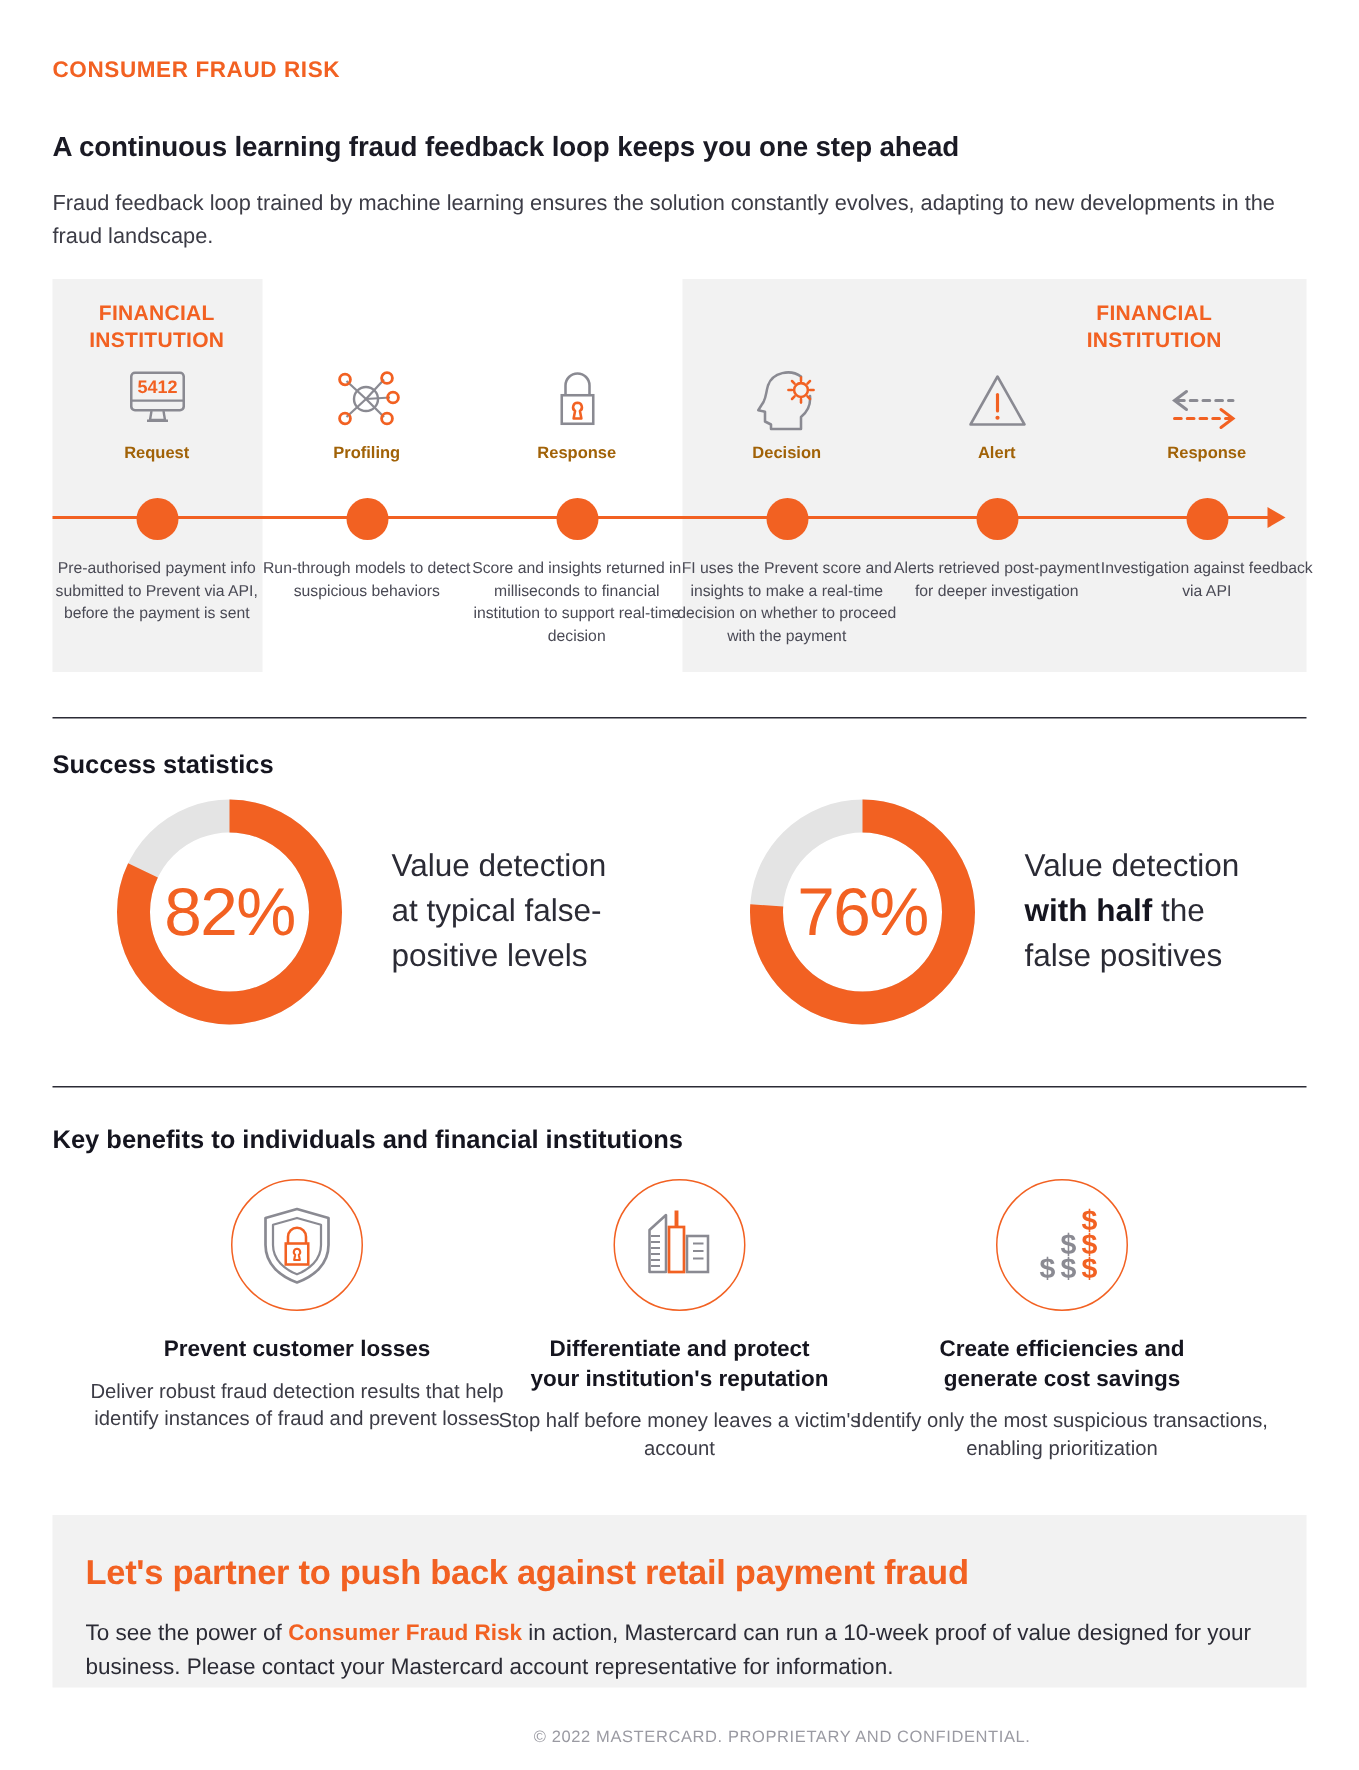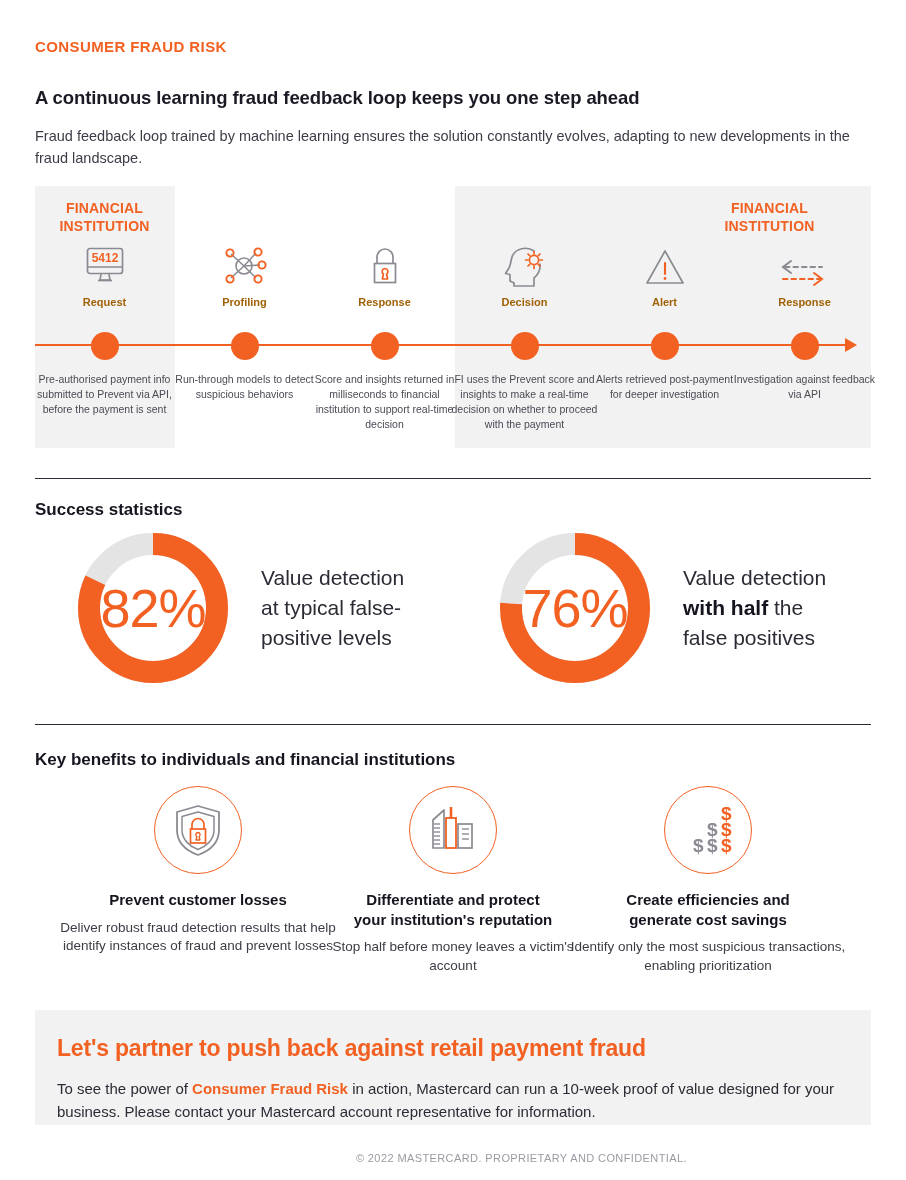--- a/index.html
+++ b/index.html
@@ -75,21 +75,21 @@
     position:absolute;left:35px;
     font-size:17px;font-weight:bold;color:#15151f;
   }
   .stats{position:absolute;left:35px;top:528px;width:836px;height:175px;}
   .stat{position:absolute;top:0;display:flex;align-items:center;}
   .donut{position:relative;width:160px;height:160px;flex:0 0 160px;}
   .donut svg{display:block;}
   .donut .pct{
     position:absolute;left:0;top:0;width:160px;height:160px;
     display:flex;align-items:center;justify-content:center;
-    font-size:54px;color:#f26122;font-weight:300;letter-spacing:-1px;
+    font-size:45px;color:#f26122;font-weight:300;letter-spacing:-1px;
   }
   .stat-text{
     margin-left:28px;font-size:21px;line-height:1.42;color:#2b2b35;font-weight:400;
   }
   .stat-text b{font-weight:bold;color:#15151f;}
 
   
   .benefits{position:absolute;left:35px;top:786px;width:836px;height:200px;}
   .benefit{position:absolute;top:0;width:278px;text-align:center;}
   .bcircle{

